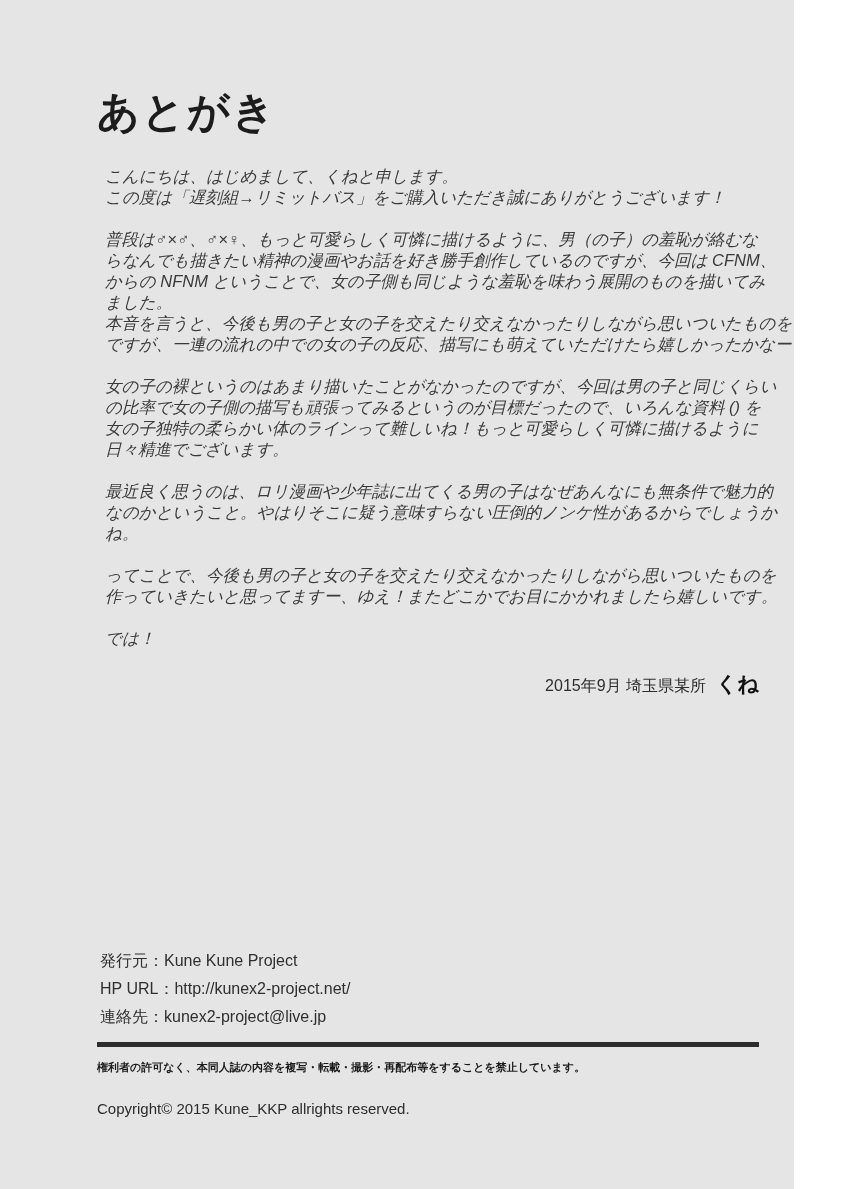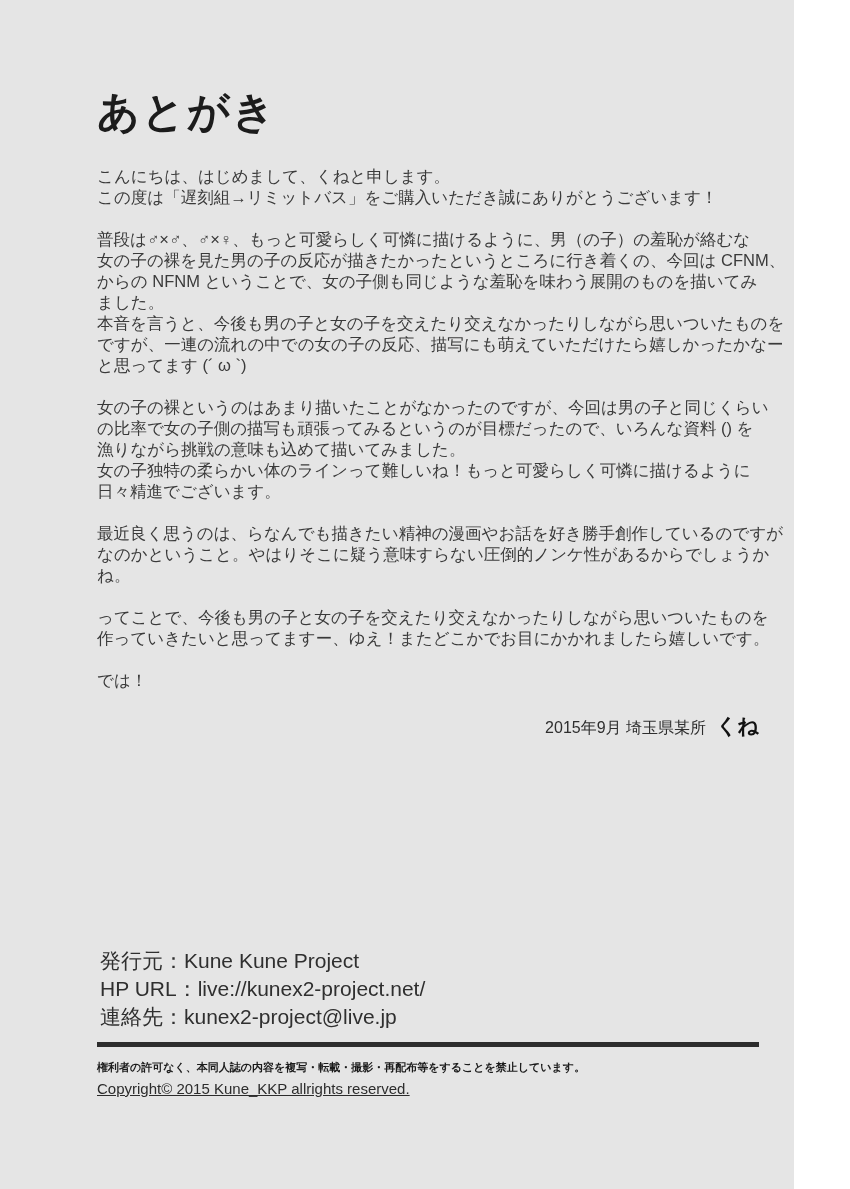--- a/index.html
+++ b/index.html
@@ -9,65 +9,63 @@
     background:#e5e5e5;
     font-family:"Liberation Sans","DejaVu Sans",sans-serif;
     color:#3a3a3a;
     overflow:hidden;
   }
   .content{position:absolute;left:97px;top:88px;width:668px;}
   .title{
     font-size:42px;font-weight:600;color:#1c1c1c;
     margin:0 0 30px 0;letter-spacing:2px;line-height:1.15;
   }
-  .paragraph{margin:0 0 21px 0;}
+  .paragraph{margin:0 0 21px 8px;font-style:italic;}
   .line{font-size:16.5px;line-height:21px;white-space:pre;}
   .signature{
     margin-top:21px;text-align:right;font-size:16px;color:#2e2e2e;
     padding-right:6px;
   }
   .signature .author{font-weight:bold;font-size:21px;margin-left:10px;color:#111;}
-  .publisher{position:absolute;left:100px;top:950px;font-size:21px;color:#2f2f2f;}
+  .publisher{position:absolute;left:100px;top:950px;font-size:16px;color:#2f2f2f;}
   .publisher .row{margin-bottom:7px;line-height:21px;}
   .rule{position:absolute;left:97px;top:1042px;width:662px;height:5px;background:#2d2d2d;}
   .legal{position:absolute;left:97px;top:1057px;width:690px;}
   .notice{font-size:11px;font-weight:bold;color:#1b1b1b;line-height:21px;white-space:pre;}
-  .copyright{font-size:15px;color:#2c2c2c;margin-top:2px;text-decoration:underline;}
+  .copyright{font-size:15px;color:#2c2c2c;margin-top:22px;}
 </style>
 </head>
 <body>
 
 <div class="page">
 
   <div class="content">
     <h1 class="title">あとがき</h1>
 
     <div>
         <div class="paragraph">
           <div class="line">こんにちは、はじめまして、くねと申します。</div>
           <div class="line">この度は「遅刻組→リミットバス」をご購入いただき誠にありがとうございます！</div>
         </div>
         <div class="paragraph">
           <div class="line">普段は♂×♂、♂×♀、もっと可愛らしく可憐に描けるように、男（の子）の羞恥が絡むな</div>
-          <div class="line">女の子の裸を見た男の子の反応が描きたかったというところに行き着くの、今回は CFNM、</div>
+          <div class="line">らなんでも描きたい精神の漫画やお話を好き勝手創作しているのですが、今回は CFNM、</div>
           <div class="line">からの NFNM ということで、女の子側も同じような羞恥を味わう展開のものを描いてみ</div>
           <div class="line">ました。</div>
           <div class="line">本音を言うと、今後も男の子と女の子を交えたり交えなかったりしながら思いついたものを</div>
           <div class="line">ですが、一連の流れの中での女の子の反応、描写にも萌えていただけたら嬉しかったかなー</div>
-          <div class="line">と思ってます (´ ω `)</div>
         </div>
         <div class="paragraph">
           <div class="line">女の子の裸というのはあまり描いたことがなかったのですが、今回は男の子と同じくらい</div>
           <div class="line">の比率で女の子側の描写も頑張ってみるというのが目標だったので、いろんな資料 () を</div>
-          <div class="line">漁りながら挑戦の意味も込めて描いてみました。</div>
           <div class="line">女の子独特の柔らかい体のラインって難しいね！もっと可愛らしく可憐に描けるように</div>
           <div class="line">日々精進でございます。</div>
         </div>
         <div class="paragraph">
-          <div class="line">最近良く思うのは、らなんでも描きたい精神の漫画やお話を好き勝手創作しているのですが</div>
+          <div class="line">最近良く思うのは、ロリ漫画や少年誌に出てくる男の子はなぜあんなにも無条件で魅力的</div>
           <div class="line">なのかということ。やはりそこに疑う意味すらない圧倒的ノンケ性があるからでしょうか</div>
           <div class="line">ね。</div>
         </div>
         <div class="paragraph">
           <div class="line">ってことで、今後も男の子と女の子を交えたり交えなかったりしながら思いついたものを</div>
           <div class="line">作っていきたいと思ってますー、ゆえ！またどこかでお目にかかれましたら嬉しいです。</div>
         </div>
         <div class="paragraph">
           <div class="line">では！</div>
         </div>
@@ -76,21 +74,21 @@
     <div class="signature">
       <span>2015年9月 埼玉県某所</span><span class="author">くね</span>
     </div>
   </div>
 
   <div class="publisher">
     <div class="row">
       <span>発行元：</span><span>Kune Kune Project</span>
     </div>
     <div class="row">
-      <span>HP URL：</span><span>live://kunex2-project.net/</span>
+      <span>HP URL：</span><span>http://kunex2-project.net/</span>
     </div>
     <div class="row">
       <span>連絡先：</span><span>kunex2-project@live.jp</span>
     </div>
   </div>
 
   <div class="rule"></div>
 
   <div class="legal">
     <div class="notice">権利者の許可なく、本同人誌の内容を複写・転載・撮影・再配布等をすることを禁止しています。</div>

